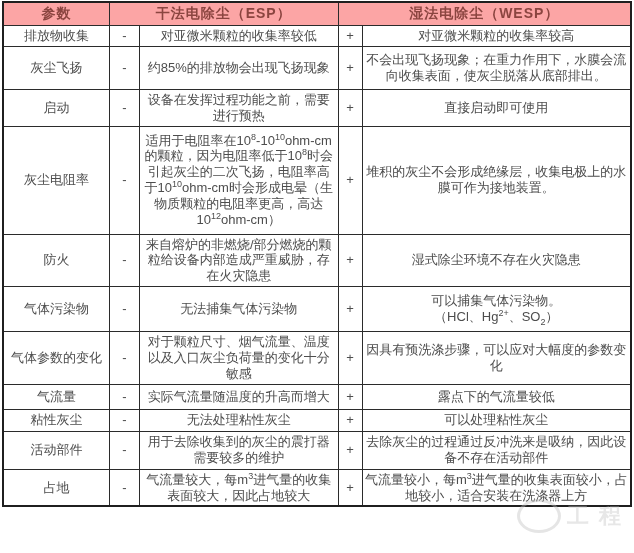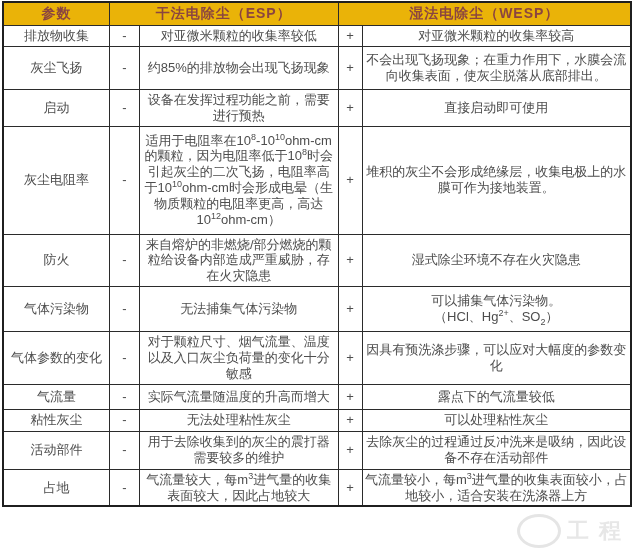--- a/index.html
+++ b/index.html
@@ -16,40 +16,40 @@
     table-layout:fixed;
     width:630px;
     margin:1px 2px;
     border:2px solid #1f1f1f;
   }
   .cmp th,.cmp td{
     border:1px solid #2b2b2b;
     overflow:hidden;
   }
   .cmp th{
-    background:#eab308;
+    background:#fca5a5;
     color:#8b4540;
     font-weight:bold;
     font-size:14px;
     text-align:center;
     padding:2px 0;
     letter-spacing:1px;
   }
   .cmp td{
     color:#4d4d4d;
     font-size:13px;
     line-height:1.22;
   }
   .td-param{text-align:center;padding:2px 6px;}
   .td-sign{text-align:center;padding:0;}
   .td-text{text-align:center;padding:2px 2px;vertical-align:middle;}
   sup,sub{font-size:9px;line-height:0;}
   .watermark{
     position:absolute;
-    right:3px;bottom:5px;
+    right:3px;bottom:20px;
     display:flex;align-items:center;gap:6px;
     opacity:0.40;
     pointer-events:none;
     filter:blur(0.6px);
   }
   .watermark .wm-circle{
     width:38px;height:28px;
     border:3px solid #bfbfbf;
     border-radius:50%;
   }

